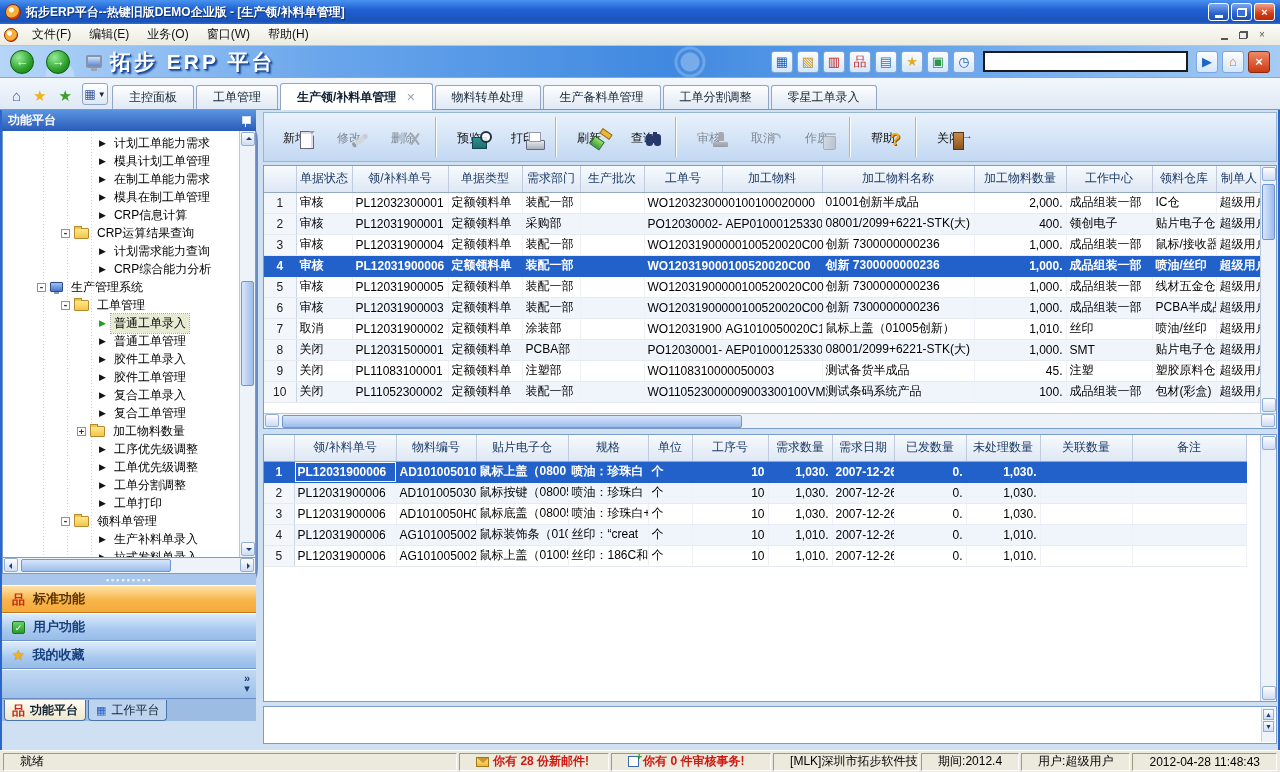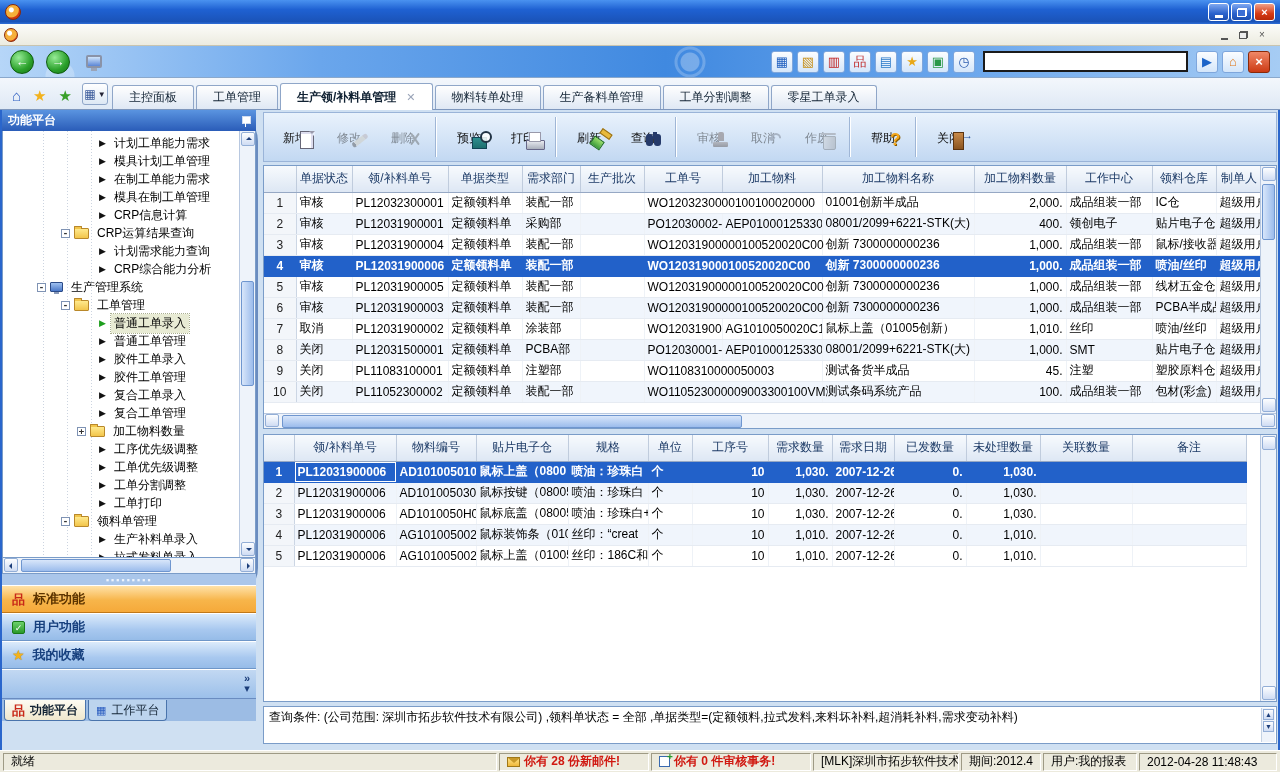--- a/index.html
+++ b/index.html
@@ -216,64 +216,67 @@
   .querybar { position:absolute; left:1px; right:1px; bottom:6px; height:38px; background:#fff;
     border:1px solid #7a9cc8; font-size:12px; color:#000; padding:2px 18px 2px 5px; line-height:16px; }
   .qscroll { position:absolute; right:1px; top:1px; width:14px; bottom:1px; background:#eef3fa; border-left:1px solid #c4d2e4; }
   .qbtn { position:absolute; left:1px; width:11px; height:11px; background:linear-gradient(#fdfeff,#cfdcf3);
     border:1px solid #93aed6; font-size:7px; color:#1c3e7a; text-align:center; line-height:9px; }
 
   
   .statusbar { position:absolute; left:0; bottom:0; width:100%; height:22px; background:#eceadd;
     border-top:1px solid #fff; display:flex; align-items:center; padding:1px 3px; font-size:12px; gap:2px; }
   .seg { border:1px solid; border-color:#9e9a85 #fff #fff #9e9a85; height:18px; display:flex; align-items:center;
-    padding:0 7px; white-space:nowrap; overflow:hidden; gap:4px; }
+    padding:0 16px; white-space:nowrap; overflow:hidden; gap:4px; }
   .seg.ready { flex:1; }
   .seg .red { color:#d01810; font-weight:bold; }
   .mail-ico { width:13px; height:10px; background:linear-gradient(#ffe48a,#f0b83a); border:1px solid #a07818; position:relative; flex:none; }
   .mail-ico::before { content:""; position:absolute; left:0; top:0; border-left:6px solid transparent;
     border-right:6px solid transparent; border-top:5px solid #c89828; }
   .audit-ico { width:11px; height:11px; border:1px solid #3a6ab0; background:#fff; position:relative; flex:none; }
   .audit-ico::after { content:"+"; position:absolute; right:-4px; top:-6px; color:#2a9a2a; font-weight:bold; font-size:10px; }
 </style>
 </head>
 <body>
 
 <div id="app">
 
   <div class="titlebar">
     <span class="app-ico"></span>
+    <span class="title-text">拓步ERP平台--热键旧版DEMO企业版 - [生产领/补料单管理]</span>
     <span class="winbtns">
       <span class="wbtn">
           <span class="gl-min"></span>
         </span>
       <span class="wbtn">
           <span class="gl-rest"></span>
         </span>
       <span class="wbtn close">×</span>
     </span>
   </div>
 
   <div class="menubar">
     <span class="app-ico"></span>
+    <span id="menu-items"><span class="menu-item">文件(F)</span><span class="menu-item">编辑(E)</span><span class="menu-item">业务(O)</span><span class="menu-item">窗口(W)</span><span class="menu-item">帮助(H)</span></span>
     <span class="mdibtns">
       <span class="mdib">
           <span class="gl-min2"></span>
         </span>
       <span class="mdib">
           <span class="gl-rest2"></span>
         </span>
       <span class="mdib">×</span>
     </span>
   </div>
 
   <div class="banner">
     <span class="navbtn">←</span>
     <span class="navbtn">→</span>
     <span class="mon-ico"></span>
+    <span class="logo-text">拓步 ERP 平台</span>
     <span class="bicon-group" id="banner-icons">
         <span class="bicon" style="color: rgb(32, 96, 192);">▦</span>
         <span class="bicon" style="color: rgb(200, 144, 24);">▧</span>
         <span class="bicon" style="color: rgb(192, 32, 32);">▥</span>
         <span class="bicon" style="color: rgb(192, 48, 48);">品</span>
         <span class="bicon" style="color: rgb(40, 120, 200);">▤</span>
         <span class="bicon" style="color: rgb(232, 168, 24);">★</span>
         <span class="bicon" style="color: rgb(42, 152, 72);">▣</span>
         <span class="bicon" style="color: rgb(48, 96, 176);">◷</span>
       </span>
@@ -794,37 +797,36 @@
               </tbody>
             </table>
           </div>
         <div class="vscroll">
           <span class="sbtn up" style="top:1px"></span>
           <span class="sbtn dn" style="bottom:1px;top:auto"></span>
         </div>
       </div>
 
       <div class="querybar">
-        <span>查询条件: (公司范围: 深圳市拓步软件技术有限公司) ,领料单状态 = 全部 ,单据类型=(定额领料,拉式发料,来料坏补料,超消耗补料,需求变动补料)</span>
         <span class="qscroll">
           <span class="qbtn" style="top:1px">▲</span>
           <span class="qbtn" style="top:13px">▼</span>
         </span>
       </div>
     </div>
   </div>
 
   <div class="statusbar">
     <span class="seg ready">就绪</span>
     <span class="seg" style="min-width:150px">
       <span class="mail-ico"></span>
       <span class="red">你有 28 份新邮件!</span>
     </span>
     <span class="seg" style="min-width:160px">
       <span class="audit-ico"></span>
       <span class="red">你有 0 件审核事务!</span>
     </span>
     <span class="seg" style="min-width:146px;max-width:146px">[MLK]深圳市拓步软件技术有限公</span>
     <span class="seg" style="min-width:78px">期间:2012.4</span>
-    <span class="seg" style="min-width:94px">用户:我的报表</span>
+    <span class="seg" style="min-width:94px">用户:超级用户</span>
     <span class="seg" style="min-width:138px">2012-04-28 11:48:43</span>
   </div>
 </div>
 
 </body></html>

